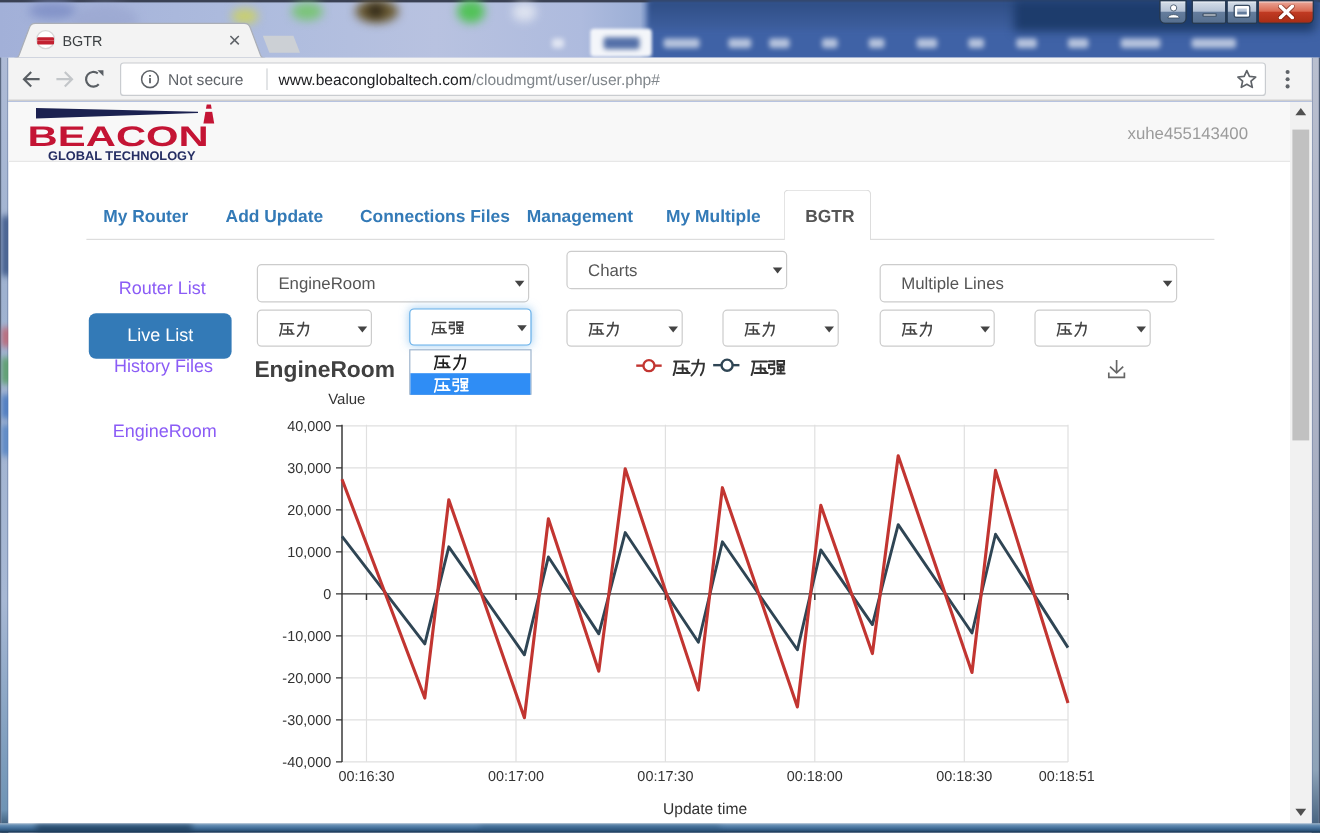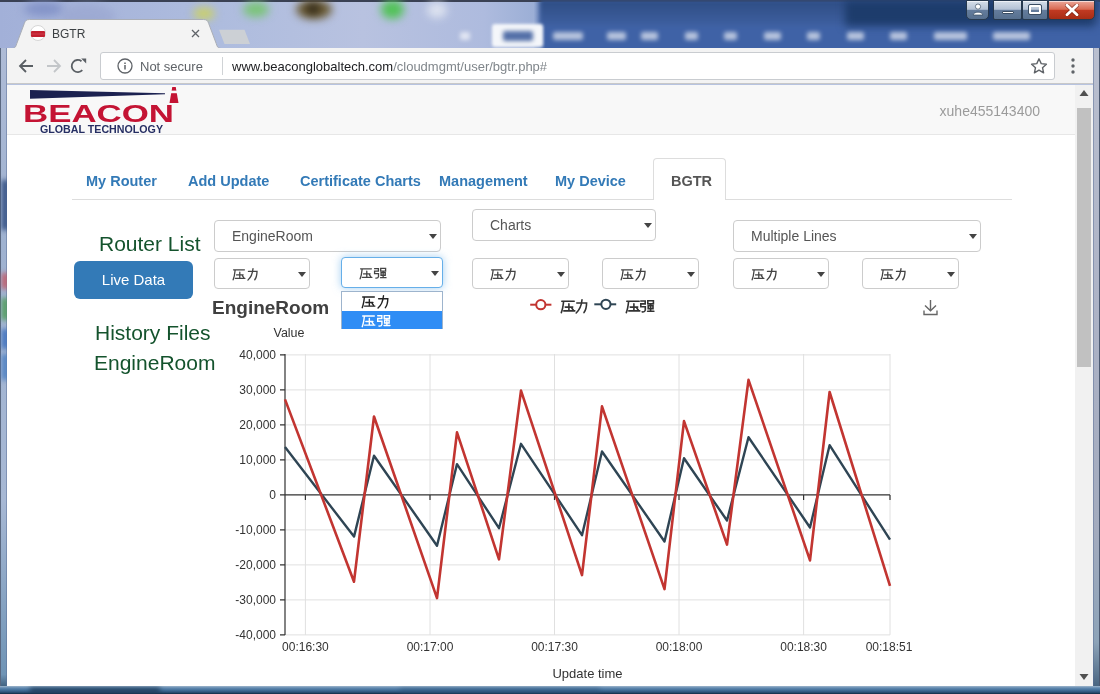--- a/index.html
+++ b/index.html
@@ -45,21 +45,21 @@
   #uname { position:absolute; top:18px; right:53px; font-size:14px; color:#9b9b9b; }
   
   #logo { position:absolute; left:16px; top:2px; width:160px; height:48px; }
   
   #navline { position:absolute; left:65px; top:114px; width:940px; height:1px; background:#ddd; }
   .ntab { position:absolute; top:88px; font-size:14.5px; font-weight:bold; color:#337ab7; white-space:nowrap; }
   #bgtrtab { position:absolute; left:646px; top:73px; width:73px; height:42px; background:#fff;
      border:1px solid #ddd; border-bottom:none; border-radius:4px 4px 0 0; }
   #bgtrtxt { position:absolute; left:664px; top:88px; font-size:14.5px; font-weight:bold; color:#555; }
   
-  .snav { position:absolute; font-size:21px; color:#14532d; white-space:nowrap; }
+  .snav { position:absolute; font-size:15px; color:#8b5cf6; white-space:nowrap; }
   #livebtn { position:absolute; left:67px; top:176px; width:119px; height:38px; background:#337ab7; border-radius:6px;
      color:#fff; font-size:15px; text-align:center; line-height:38px; }
   
   .sel { position:absolute; height:32px; background:#fff; border:1px solid #ccc; border-radius:4px;
      font-size:14px; color:#555; line-height:30px; padding-left:17px; }
   .sel .arr { position:absolute; right:3px; top:13px; width:0; height:0;
      border-left:4px solid transparent; border-right:4px solid transparent; border-top:5px solid #444; }
   .sel2 { height:31px; line-height:29px; color:#444; }
   #sel-f { border:1px solid #66afe9; box-shadow:0 0 8px rgba(102,175,233,.6); }
   
@@ -149,21 +149,21 @@
   </g>
   <path d="M63.2,0.5 h5 v5 z" fill="#5a5f64"></path>
 </svg>
 <div class="abs" id="urlbar"></div>
 <svg class="abs" style="left:117px;top:58px" width="16" height="16" viewBox="0 0 16 16">
   <circle cx="8" cy="8" r="7" fill="none" stroke="#5f6368" stroke-width="1.3"></circle>
   <path d="M8,7 V11.4 M8,4.5 V6" stroke="#5f6368" stroke-width="1.5"></path>
 </svg>
 <div class="abs" id="notsec">Not secure</div>
 <div class="abs" id="urlsep"></div>
-<div class="abs" id="urltxt">www.beaconglobaltech.com<span class="gray">/cloudmgmt/user/bgtr.php#</span></div>
+<div class="abs" id="urltxt">www.beaconglobaltech.com<span class="gray">/cloudmgmt/user/user.php#</span></div>
 <svg class="abs" style="left:1030px;top:57px" width="18" height="18" viewBox="0 0 18 18">
   <path d="M9,1.8 L11.2,6.6 L16.4,7.2 L12.5,10.7 L13.6,15.8 L9,13.2 L4.4,15.8 L5.5,10.7 L1.6,7.2 L6.8,6.6 Z" fill="none" stroke="#5f6368" stroke-width="1.4" stroke-linejoin="round"></path>
 </svg>
 <svg class="abs" style="left:1068px;top:57px" width="10" height="18" viewBox="0 0 10 18">
   <circle cx="5" cy="3" r="1.7" fill="#5f6368"></circle>
     <circle cx="5" cy="9" r="1.7" fill="#5f6368"></circle>
     <circle cx="5" cy="15" r="1.7" fill="#5f6368"></circle>
 </svg>
 
 <div class="capbtn" id="btn-person"></div>
@@ -188,29 +188,29 @@
     <polygon points="7,3 7,11.8 142,7.2 142,6.2" fill="#1b2150"></polygon>
     <polygon points="149.6,-2 152.4,-2 155.5,16 146.5,16" fill="#c41434"></polygon>
     <rect x="149.9" y="-6" width="2.2" height="5" fill="#c41434"></rect>
     <rect x="147.6" y="3.6" width="6.8" height="2.6" fill="#f8f8f8"></rect>
     <text x="0" y="34.5" font-size="23.5" font-weight="bold" fill="#c41434" textLength="151" lengthAdjust="spacingAndGlyphs">BEACON</text>
     <text x="17" y="46" font-size="10.5" font-weight="bold" fill="#252e63" textLength="123" lengthAdjust="spacingAndGlyphs">GLOBAL TECHNOLOGY</text>
   </svg>
   <div id="navline"></div>
   <div class="ntab" style="left:79px">My Router</div>
   <div class="ntab" style="left:181px">Add Update</div>
-  <div class="ntab" style="left:293px">Certificate Charts</div>
+  <div class="ntab" style="left:293px">Connections Files</div>
   <div class="ntab" style="left:432px">Management</div>
-  <div class="ntab" style="left:548px">My Device</div>
+  <div class="ntab" style="left:548px">My Multiple</div>
   <div id="bgtrtab"></div>
   <div id="bgtrtxt">BGTR</div>
 
   <div class="snav" style="left:92px;top:147px">Router List</div>
-  <div id="livebtn">Live Data</div>
-  <div class="snav" style="left:88px;top:236px">History Files</div>
+  <div id="livebtn">Live List</div>
+  <div class="snav" style="left:88px;top:212px">History Files</div>
   <div class="snav" style="left:87px;top:266px">EngineRoom</div>
 
   <div class="sel" style="left:207px;top:135px;width:227px">EngineRoom<i class="arr"></i></div>
   <div class="sel" style="left:465px;top:124px;width:184px">Charts<i class="arr"></i></div>
   <div class="sel" style="left:726px;top:135px;width:248px">Multiple Lines<i class="arr"></i></div>
 
   <div class="sel sel2" style="left:207px;top:173px;width:96px"><svg width="14" height="14" viewBox="0 0 16 16" style="margin-top:8px">
         <use href="#g-ya" stroke="#444" stroke-width="1.5"></use>
       </svg><svg width="14" height="14" viewBox="0 0 16 16" style="margin-top:8px;margin-left:0px">
         <use href="#g-li" stroke="#444" stroke-width="1.5"></use>

